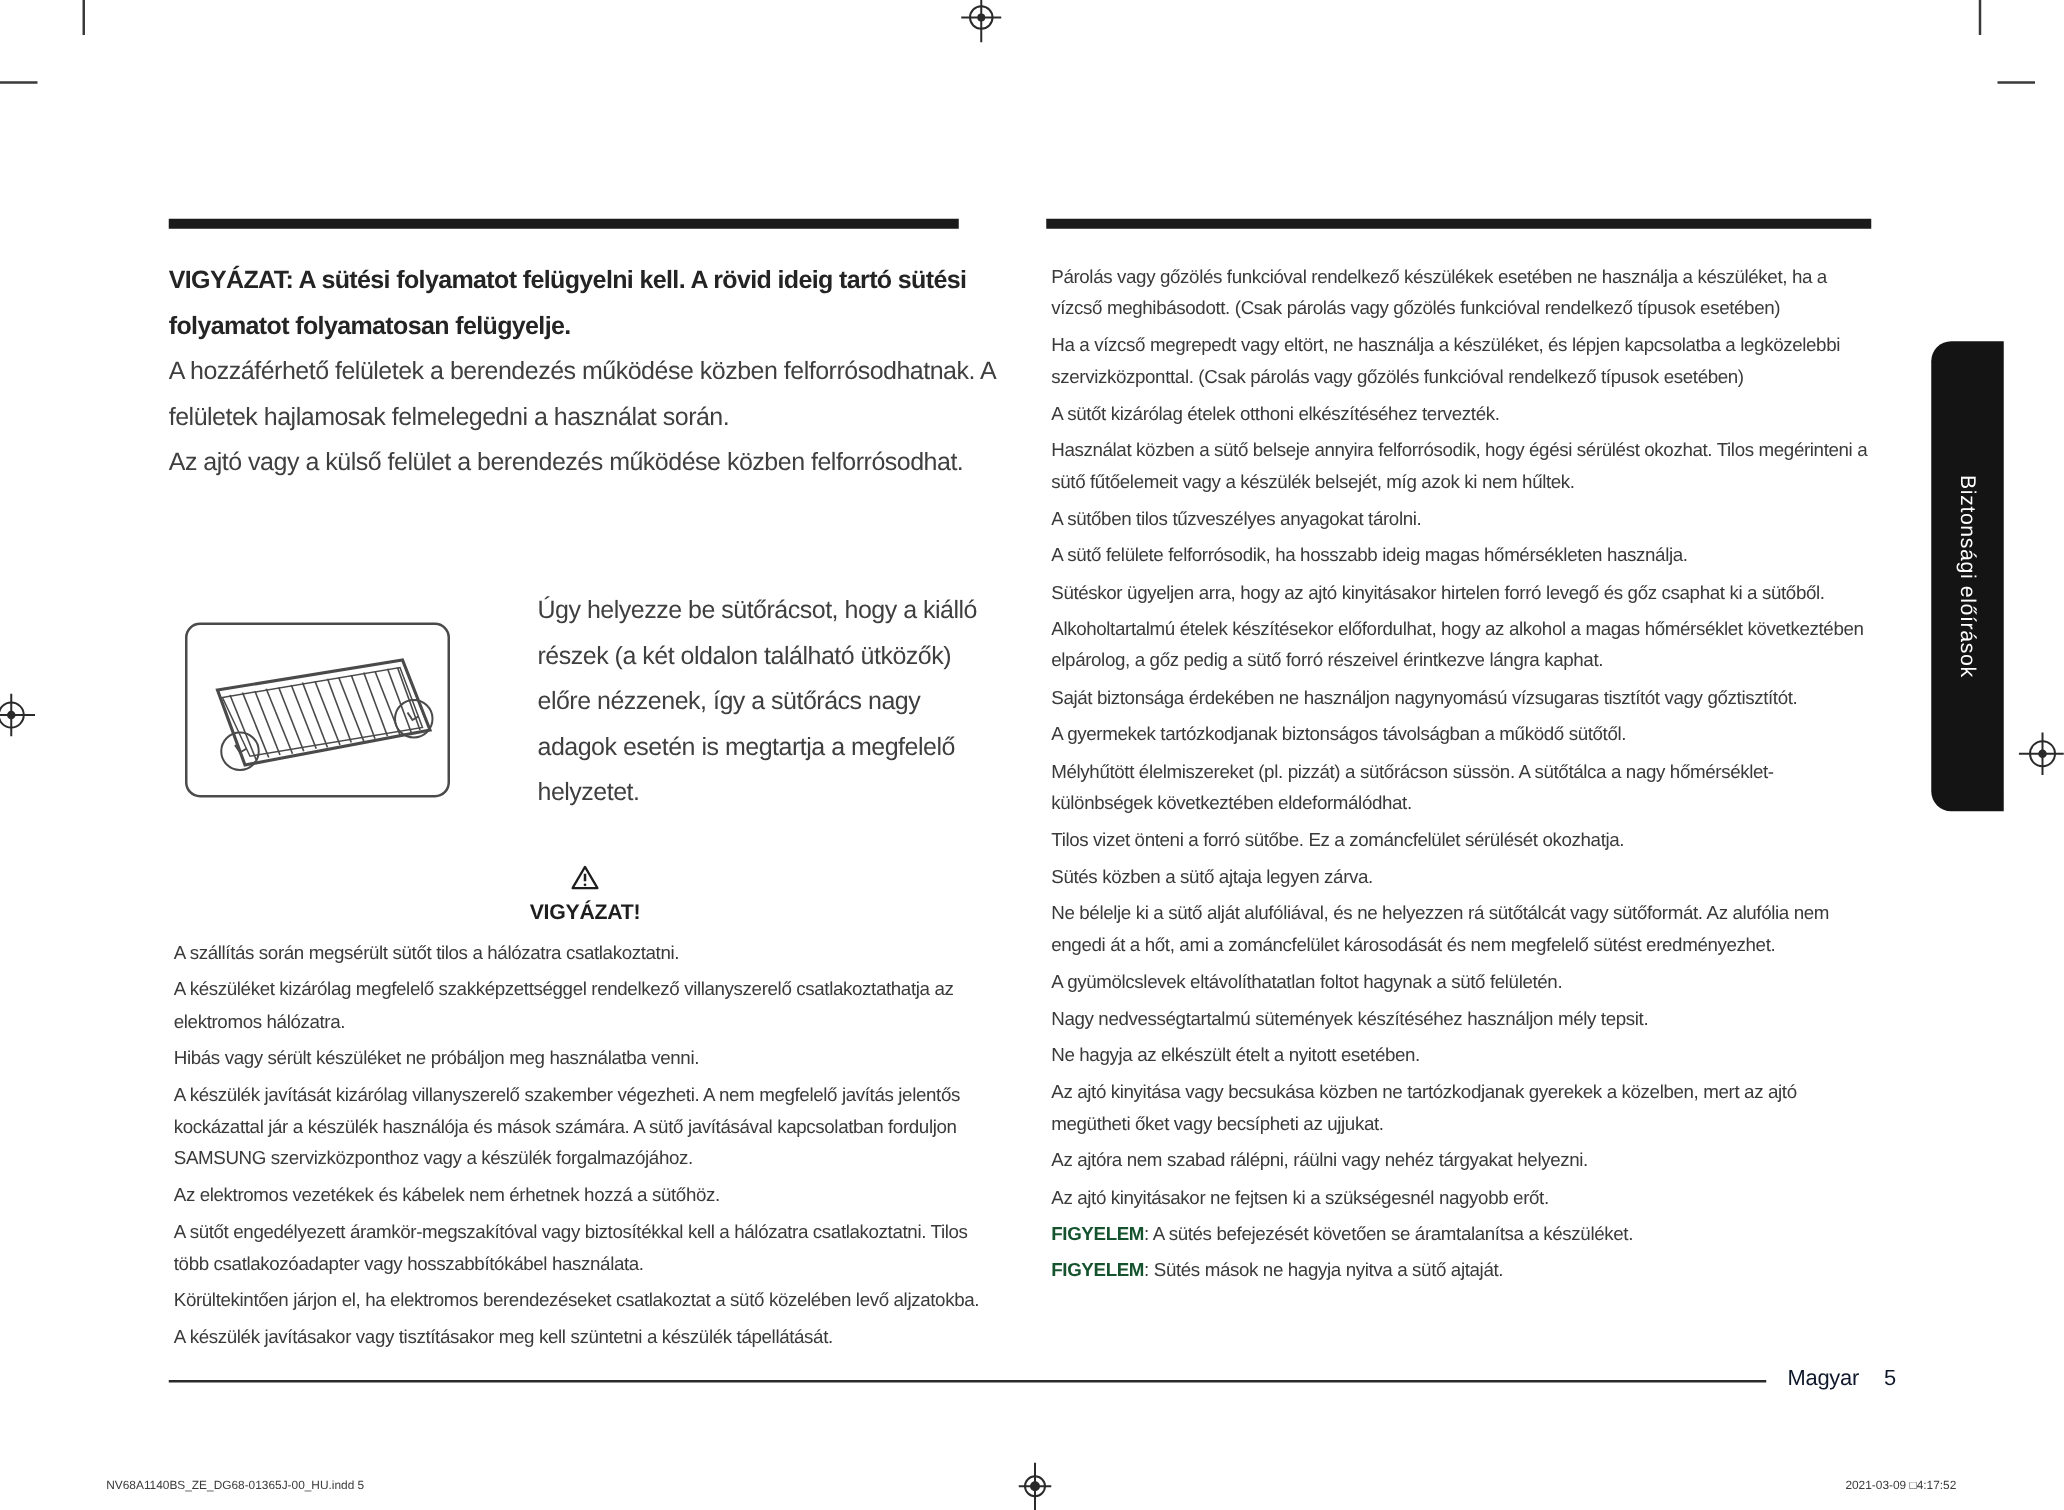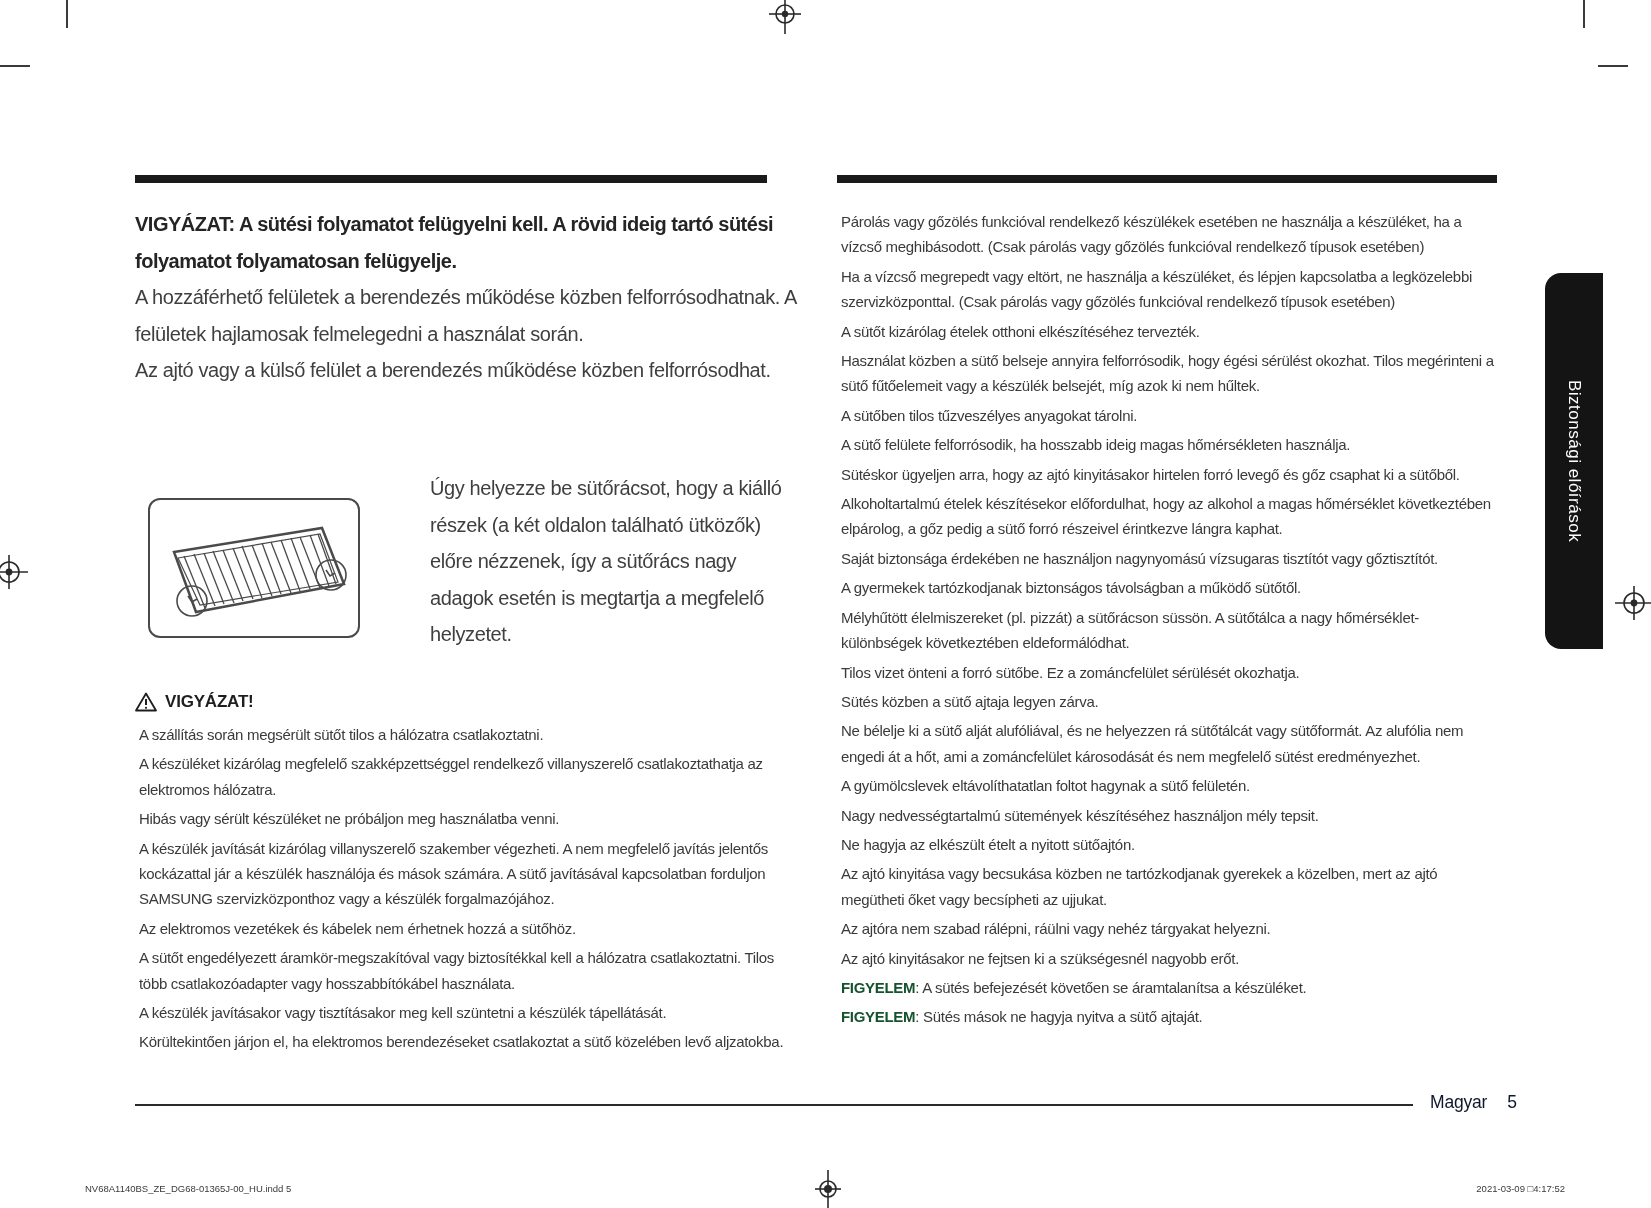--- a/index.html
+++ b/index.html
@@ -24,21 +24,21 @@
   #intro{position:absolute;left:135px;top:206px;width:662px;}
   #intro p{margin:0;}
 
   #figure-box{
     position:absolute;left:148px;top:498px;width:212px;height:140px;
     border:2px solid #4a4a4a;border-radius:12px;box-sizing:border-box;
   }
   #figure-caption{position:absolute;left:430px;top:470px;width:352px;}
 
   #warning-block{position:absolute;left:135px;top:692px;width:666px;}
-  .warn-head{display:flex;align-items:center;gap:8px;margin:0 0 10px 0;}
+  .warn-head{display:flex;align-items:center;gap:8px;margin:0 0 10px 0;flex-direction:column;}
   .warn-head .warn-title{font-size:17px;font-weight:700;color:#1e1e1e;letter-spacing:-0.2px;}
 
   #right-col{position:absolute;left:837px;top:205px;width:666px;}
 
   
   #side-tab{
     position:absolute;left:1545px;top:273px;width:58px;height:376px;
     background:#141414;border-radius:16px 0 0 16px;
     display:flex;align-items:center;justify-content:center;
   }
@@ -153,42 +153,42 @@
       <circle cx="11" cy="15.8" r="1.1" fill="#1e1e1e"></circle>
     </svg>
     <span class="warn-title">VIGYÁZAT!</span>
   </div>
   <p class="body-p">A szállítás során megsérült sütőt tilos a hálózatra csatlakoztatni.</p>
   <p class="body-p">A készüléket kizárólag megfelelő szakképzettséggel rendelkező villanyszerelő csatlakoztathatja az elektromos hálózatra.</p>
   <p class="body-p">Hibás vagy sérült készüléket ne próbáljon meg használatba venni.</p>
   <p class="body-p">A készülék javítását kizárólag villanyszerelő szakember végezheti. A nem megfelelő javítás jelentős kockázattal jár a készülék használója és mások számára. A sütő javításával kapcsolatban forduljon SAMSUNG szervizközponthoz vagy a készülék forgalmazójához.</p>
   <p class="body-p">Az elektromos vezetékek és kábelek nem érhetnek hozzá a sütőhöz.</p>
   <p class="body-p">A sütőt engedélyezett áramkör-megszakítóval vagy biztosítékkal kell a hálózatra csatlakoztatni. Tilos több csatlakozóadapter vagy hosszabbítókábel használata.</p>
+  <p class="body-p">Körültekintően járjon el, ha elektromos berendezéseket csatlakoztat a sütő közelében levő aljzatokba.</p>
   <p class="body-p">A készülék javításakor vagy tisztításakor meg kell szüntetni a készülék tápellátását.</p>
-  <p class="body-p">Körültekintően járjon el, ha elektromos berendezéseket csatlakoztat a sütő közelében levő aljzatokba.</p>
 </div>
 
 <div id="right-col">
   <p class="body-p">Párolás vagy gőzölés funkcióval rendelkező készülékek esetében ne használja a készüléket, ha a vízcső meghibásodott. (Csak párolás vagy gőzölés funkcióval rendelkező típusok esetében)</p>
   <p class="body-p">Ha a vízcső megrepedt vagy eltört, ne használja a készüléket, és lépjen kapcsolatba a legközelebbi szervizközponttal. (Csak párolás vagy gőzölés funkcióval rendelkező típusok esetében)</p>
   <p class="body-p">A sütőt kizárólag ételek otthoni elkészítéséhez tervezték.</p>
   <p class="body-p">Használat közben a sütő belseje annyira felforrósodik, hogy égési sérülést okozhat. Tilos megérinteni a sütő fűtőelemeit vagy a készülék belsejét, míg azok ki nem hűltek.</p>
   <p class="body-p">A sütőben tilos tűzveszélyes anyagokat tárolni.</p>
   <p class="body-p">A sütő felülete felforrósodik, ha hosszabb ideig magas hőmérsékleten használja.</p>
   <p class="body-p">Sütéskor ügyeljen arra, hogy az ajtó kinyitásakor hirtelen forró levegő és gőz csaphat ki a sütőből.</p>
   <p class="body-p">Alkoholtartalmú ételek készítésekor előfordulhat, hogy az alkohol a magas hőmérséklet következtében elpárolog, a gőz pedig a sütő forró részeivel érintkezve lángra kaphat.</p>
   <p class="body-p">Saját biztonsága érdekében ne használjon nagynyomású vízsugaras tisztítót vagy gőztisztítót.</p>
   <p class="body-p">A gyermekek tartózkodjanak biztonságos távolságban a működő sütőtől.</p>
   <p class="body-p">Mélyhűtött élelmiszereket (pl. pizzát) a sütőrácson süssön. A sütőtálca a nagy hőmérséklet-különbségek következtében eldeformálódhat.</p>
   <p class="body-p">Tilos vizet önteni a forró sütőbe. Ez a zománcfelület sérülését okozhatja.</p>
   <p class="body-p">Sütés közben a sütő ajtaja legyen zárva.</p>
   <p class="body-p">Ne bélelje ki a sütő alját alufóliával, és ne helyezzen rá sütőtálcát vagy sütőformát. Az alufólia nem engedi át a hőt, ami a zománcfelület károsodását és nem megfelelő sütést eredményezhet.</p>
   <p class="body-p">A gyümölcslevek eltávolíthatatlan foltot hagynak a sütő felületén.</p>
   <p class="body-p">Nagy nedvességtartalmú sütemények készítéséhez használjon mély tepsit.</p>
-  <p class="body-p">Ne hagyja az elkészült ételt a nyitott sütőajtón.</p>
+  <p class="body-p">Ne hagyja az elkészült ételt a nyitott esetében.</p>
   <p class="body-p">Az ajtó kinyitása vagy becsukása közben ne tartózkodjanak gyerekek a közelben, mert az ajtó megütheti őket vagy becsípheti az ujjukat.</p>
   <p class="body-p">Az ajtóra nem szabad rálépni, ráülni vagy nehéz tárgyakat helyezni.</p>
   <p class="body-p">Az ajtó kinyitásakor ne fejtsen ki a szükségesnél nagyobb erőt.</p>
   <p class="body-p"><b>FIGYELEM</b><span>: A sütés befejezését követően se áramtalanítsa a készüléket.</span></p>
   <p class="body-p"><b>FIGYELEM</b><span>: Sütés mások ne hagyja nyitva a sütő ajtaját.</span></p>
 </div>
 
 <div id="side-tab">
   <span>Biztonsági előírások</span>
 </div>

